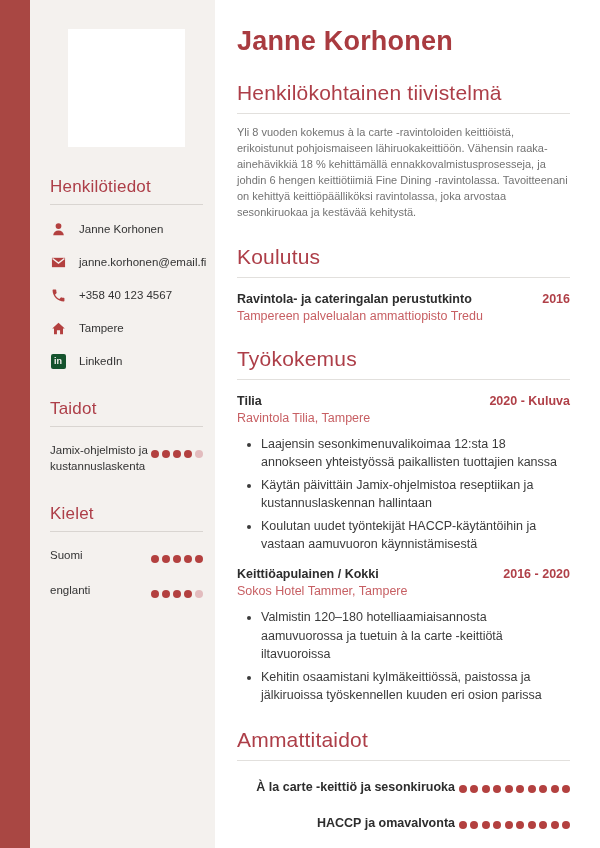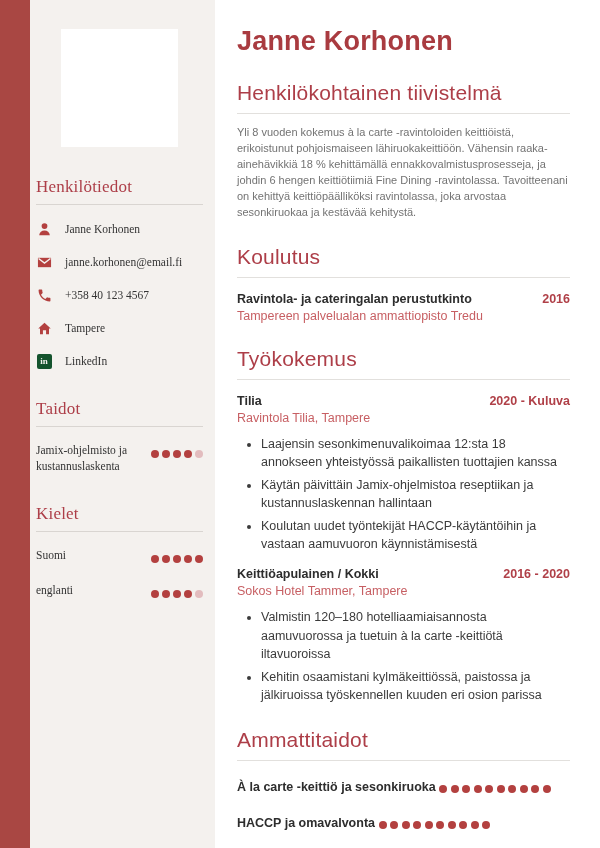--- a/index.html
+++ b/index.html
@@ -11,22 +11,21 @@
     display:flex;
     overflow:hidden;
   }
   
   .accent-bar { width:30px; height:848px; background:#A94743; flex:0 0 30px; }
 
   
   .sidebar {
     width:185px; flex:0 0 185px; height:848px;
     background:#F4F1EE;
-    padding:29px 12px 20px 6px;
-    font-family:Liberation Serif, serif;
+    padding:29px 12px 20px 20px;
   }
   .photo {
     width:117px; height:118px; background:#ffffff; margin:0 auto;
   }
   .side-heading {
     color:#AD3E48; font-size:17px; font-weight:400;
     margin-top:30px; letter-spacing:.2px;
   }
   .side-rule { border:none; border-top:1px solid #d9d5d1; margin-top:7px; }
   .contact-list { margin-top:16px; }
@@ -54,21 +53,21 @@
   .summary-text { margin-top:11px; font-size:11px; line-height:1.45; color:#737373; }
 
   .entry { margin-top:14px; }
   .entry-head { display:flex; justify-content:space-between; align-items:flex-start; }
   .entry-title { font-size:12.5px; font-weight:bold; color:#2d2d2d; }
   .entry-date { font-size:12.5px; font-weight:bold; color:#B04048; }
   .entry-sub { font-size:12.5px; color:#C75F63; margin-top:3px; }
   .entry-bullets { margin:10px 0 0 24px; }
   .entry-bullets li { font-size:12.5px; line-height:1.45; color:#3b3b3b; margin-bottom:5px; }
 
-  .prof-row { display:flex; justify-content:flex-start; align-items:center; margin-top:16px; }
+  .prof-row { display:flex; justify-content:flex-end; align-items:center; margin-top:16px; }
   .prof-label { font-size:12.5px; font-weight:bold; color:#2d2d2d; }
   .prof-row .dot { width:8px; height:8px; margin-left:3.5px; }
 </style>
 </head>
 <body>
 
 <div class="accent-bar"></div>
 
 <aside class="sidebar">
   <div class="photo"></div>

